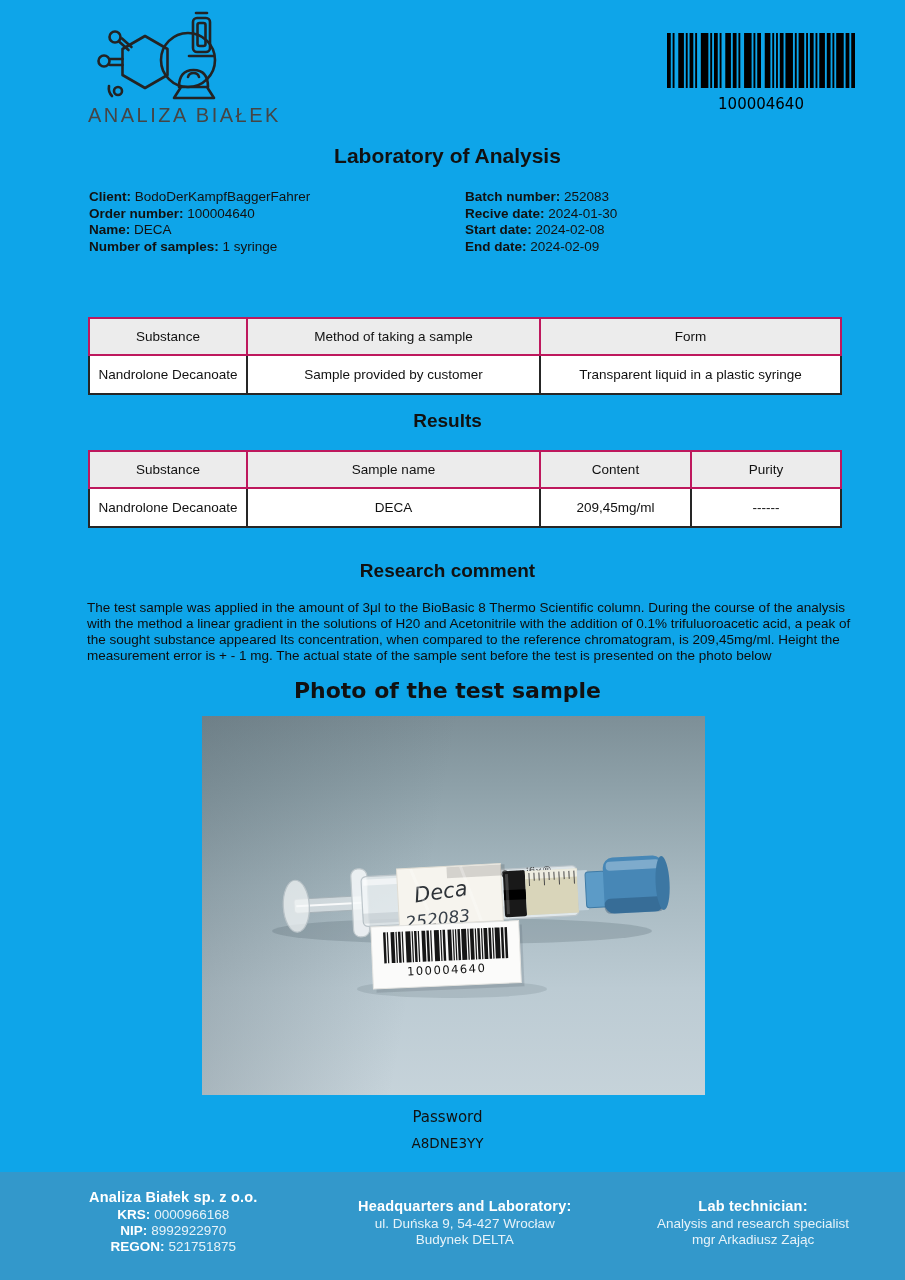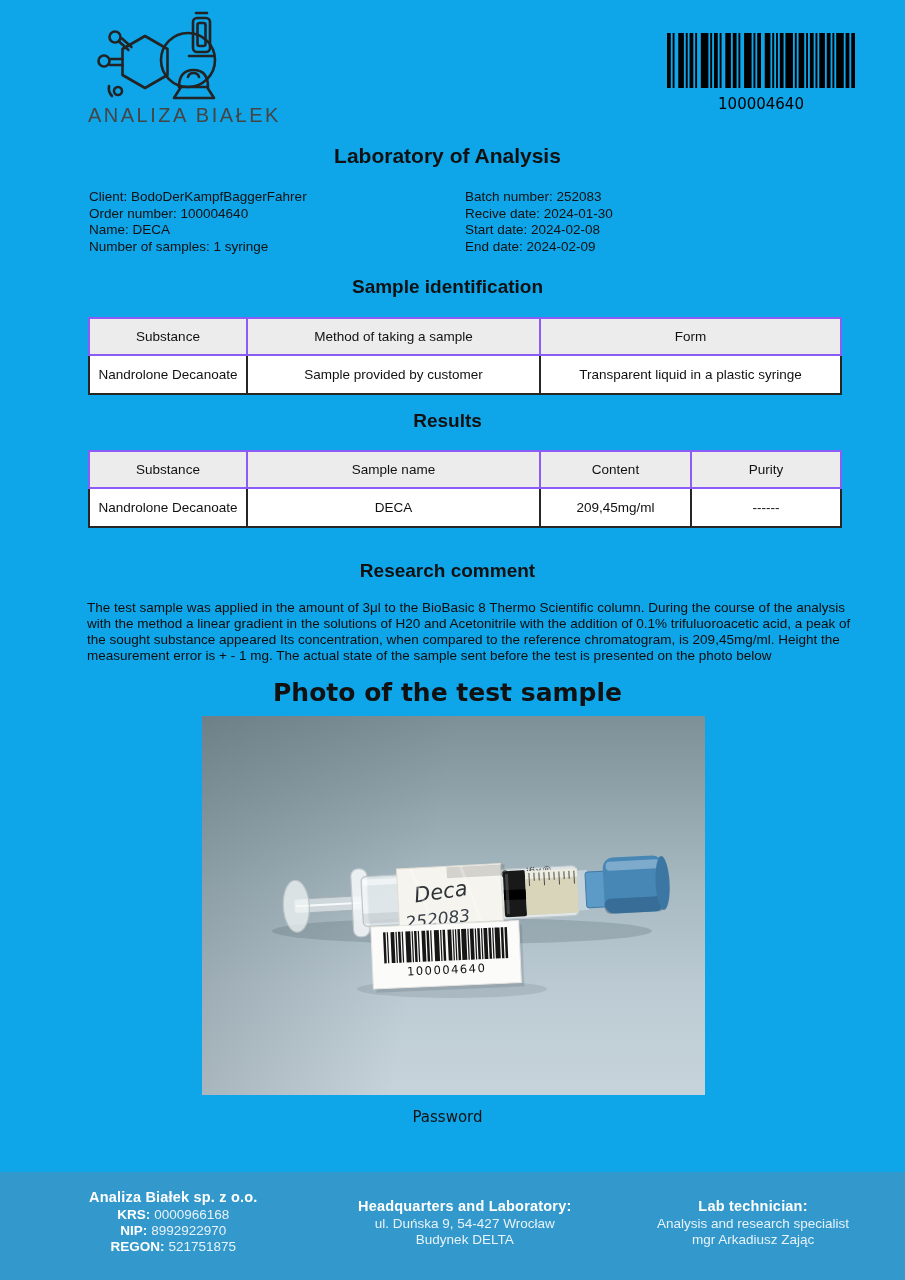--- a/index.html
+++ b/index.html
@@ -11,32 +11,32 @@
   .logo-block{left:88px;top:10px;width:160px;text-align:center;}
   .logo-svg{display:block;margin:0 auto;}
   .logo-text{margin-top:2px;font-size:20px;letter-spacing:2.5px;color:#454545;white-space:nowrap;}
   .barcode-block{left:665px;top:33px;width:192px;text-align:center;}
   .barcode-num{margin-top:3px;font-family:"DejaVu Sans",sans-serif;font-size:15px;color:#000;}
 
   
   .h-center{left:0;width:895px;text-align:center;margin:0;}
   .h1{top:144px;font-size:21px;font-weight:bold;font-family:"Liberation Sans",sans-serif;}
   .h2{font-size:19px;font-weight:bold;font-family:"Liberation Sans",sans-serif;}
-  .h2.wide{font-family:"DejaVu Sans",sans-serif;font-size:25px;}
+  .h2.wide{font-family:"DejaVu Sans",sans-serif;font-size:22px;}
 
   
   .info-col{top:189px;font-size:13.5px;line-height:16.5px;}
-  .info-col .lbl{font-weight:normal;}
+  .info-col .lbl{font-weight:bold;}
   .info-left{left:89px;}
   .info-right{left:465px;}
 
   
   .doc-table{position:absolute;left:88px;width:752px;border-collapse:collapse;table-layout:fixed;}
   .doc-table th{background:#ececec;font-weight:normal;font-size:13.5px;height:33px;
-                border:2px solid #8b5cf6;text-align:center;}
+                border:2px solid #be185d;text-align:center;}
   .doc-table td{font-size:13.5px;height:35px;border:2px solid #262626;text-align:center;background:#fff;margin-top:32px;}
 
   
   .comment{left:87px;top:586px;width:772px;font-size:13.5px;line-height:16.1px;color:#0d0d0d;}
 
   
   .photo{left:202px;top:716px;width:503px;height:379px;
          background:
            linear-gradient(100deg, rgba(82,98,106,0.35), rgba(82,98,106,0) 45%),
            linear-gradient(180deg,#7d8f97 0%,#8da0a8 18%,#a7b9c1 45%,#bccbd3 72%,#c6d3da 100%);}
@@ -109,21 +109,20 @@
     <div class="info-line"><span class="lbl">Name:</span> <span>DECA</span></div>
     <div class="info-line"><span class="lbl">Number of samples:</span> <span>1 syringe</span></div>
   </div>
   <div class="abs info-col info-right">
     <div class="info-line"><span class="lbl">Batch number:</span> <span>252083</span></div>
     <div class="info-line"><span class="lbl">Recive date:</span> <span>2024-01-30</span></div>
     <div class="info-line"><span class="lbl">Start date:</span> <span>2024-02-08</span></div>
     <div class="info-line"><span class="lbl">End date:</span> <span>2024-02-09</span></div>
   </div>
 
-  <h2 class="abs h-center h2" style="top:276px">Sample identification</h2>
   <table class="doc-table" style="top:317px">
     <colgroup>
         <col style="width:158px">
         <col style="width:293px">
         <col style="width:301px">
       </colgroup>
     <thead>
       <tr>
         <th>Substance</th>
         <th>Method of taking a sample</th>
@@ -232,20 +231,21 @@
       <g transform="rotate(-2.5 238 238)">
         <rect x="173" y="212" width="148" height="62" fill="rgba(70,85,95,0.18)"></rect>
         <rect x="170" y="208" width="148" height="62" fill="#fbfbfa" stroke="#e4e4e1" stroke-width="1"></rect>
         <use href="#bcpath" transform="translate(182,214) scale(1.24,1.55)" fill="#161616"></use>
         <text x="244" y="258" text-anchor="middle" font-family="DejaVu Sans, sans-serif" font-size="11.5" letter-spacing="1.5" fill="#111">100004640</text>
       </g>
     </svg>
   </div>
 
   <div class="abs h-center pw-label">Password</div>
+  <div class="abs h-center pw-value">A8DNE3YY</div>
 
   <div class="abs footer" id="footer-bar" style="background: rgb(51, 152, 203); text-align: center;">
     <div class="f-col f-col1">
       <div class="f-title">Analiza Białek sp. z o.o.</div>
       <div><span class="f-lbl">KRS:</span> <span class="f-val">0000966168</span></div>
       <div><span class="f-lbl">NIP:</span> <span class="f-val">8992922970</span></div>
       <div><span class="f-lbl">REGON:</span> <span class="f-val">521751875</span></div>
     </div>
     <div class="f-col f-col2">
       <div class="f-title">Headquarters and Laboratory:</div>

